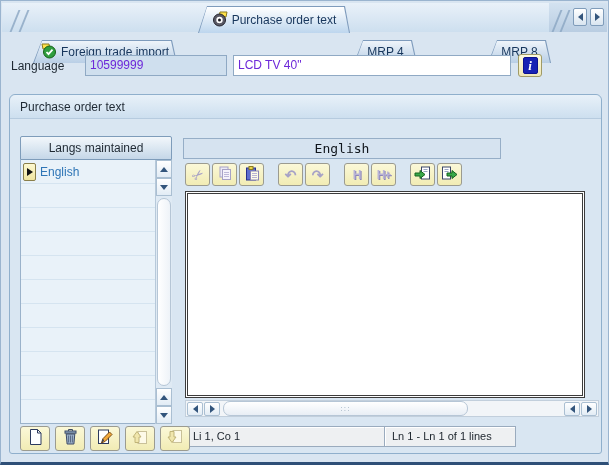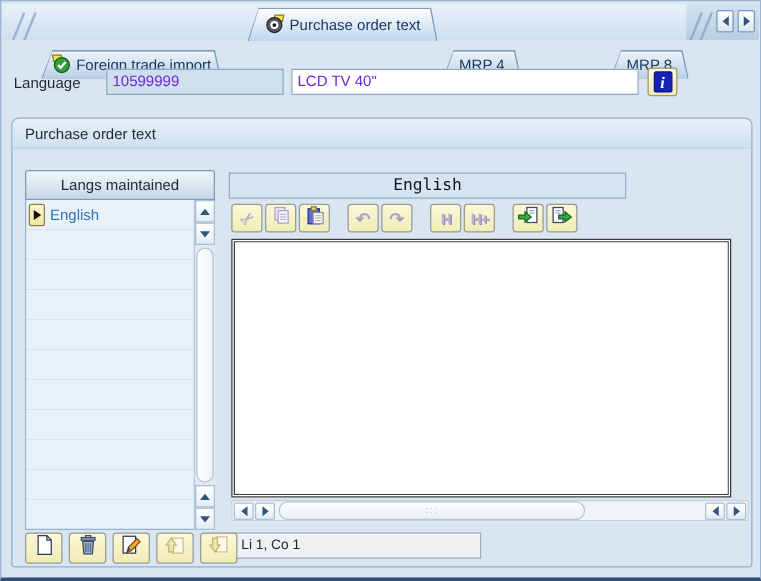--- a/index.html
+++ b/index.html
@@ -293,20 +293,21 @@
       <div class="hs-btn">
           <span class="tri left"></span>
         </div>
       <div class="hs-btn" style="margin-right:0;">
           <span class="tri right"></span>
         </div>
     </div>
 
     <div class="statusbar">
       <div class="status-cell c1">Li 1, Co 1</div>
+      <div class="status-cell c2">Ln 1 - Ln 1 of 1 lines</div>
     </div>
 
     <div class="bottombar">
       <div class="bb-btn">
         <span>
           <svg width="17" height="18" viewBox="0 0 17 18">
             <path d="M3.5 1.5 h7 l3.5 3.5 v11.5 h-10.5 z" fill="#ffffff" stroke="#2c3a5e"></path>
             <path d="M10.5 1.5 v3.5 h3.5" fill="none" stroke="#2c3a5e"></path>
           </svg>
         </span>

